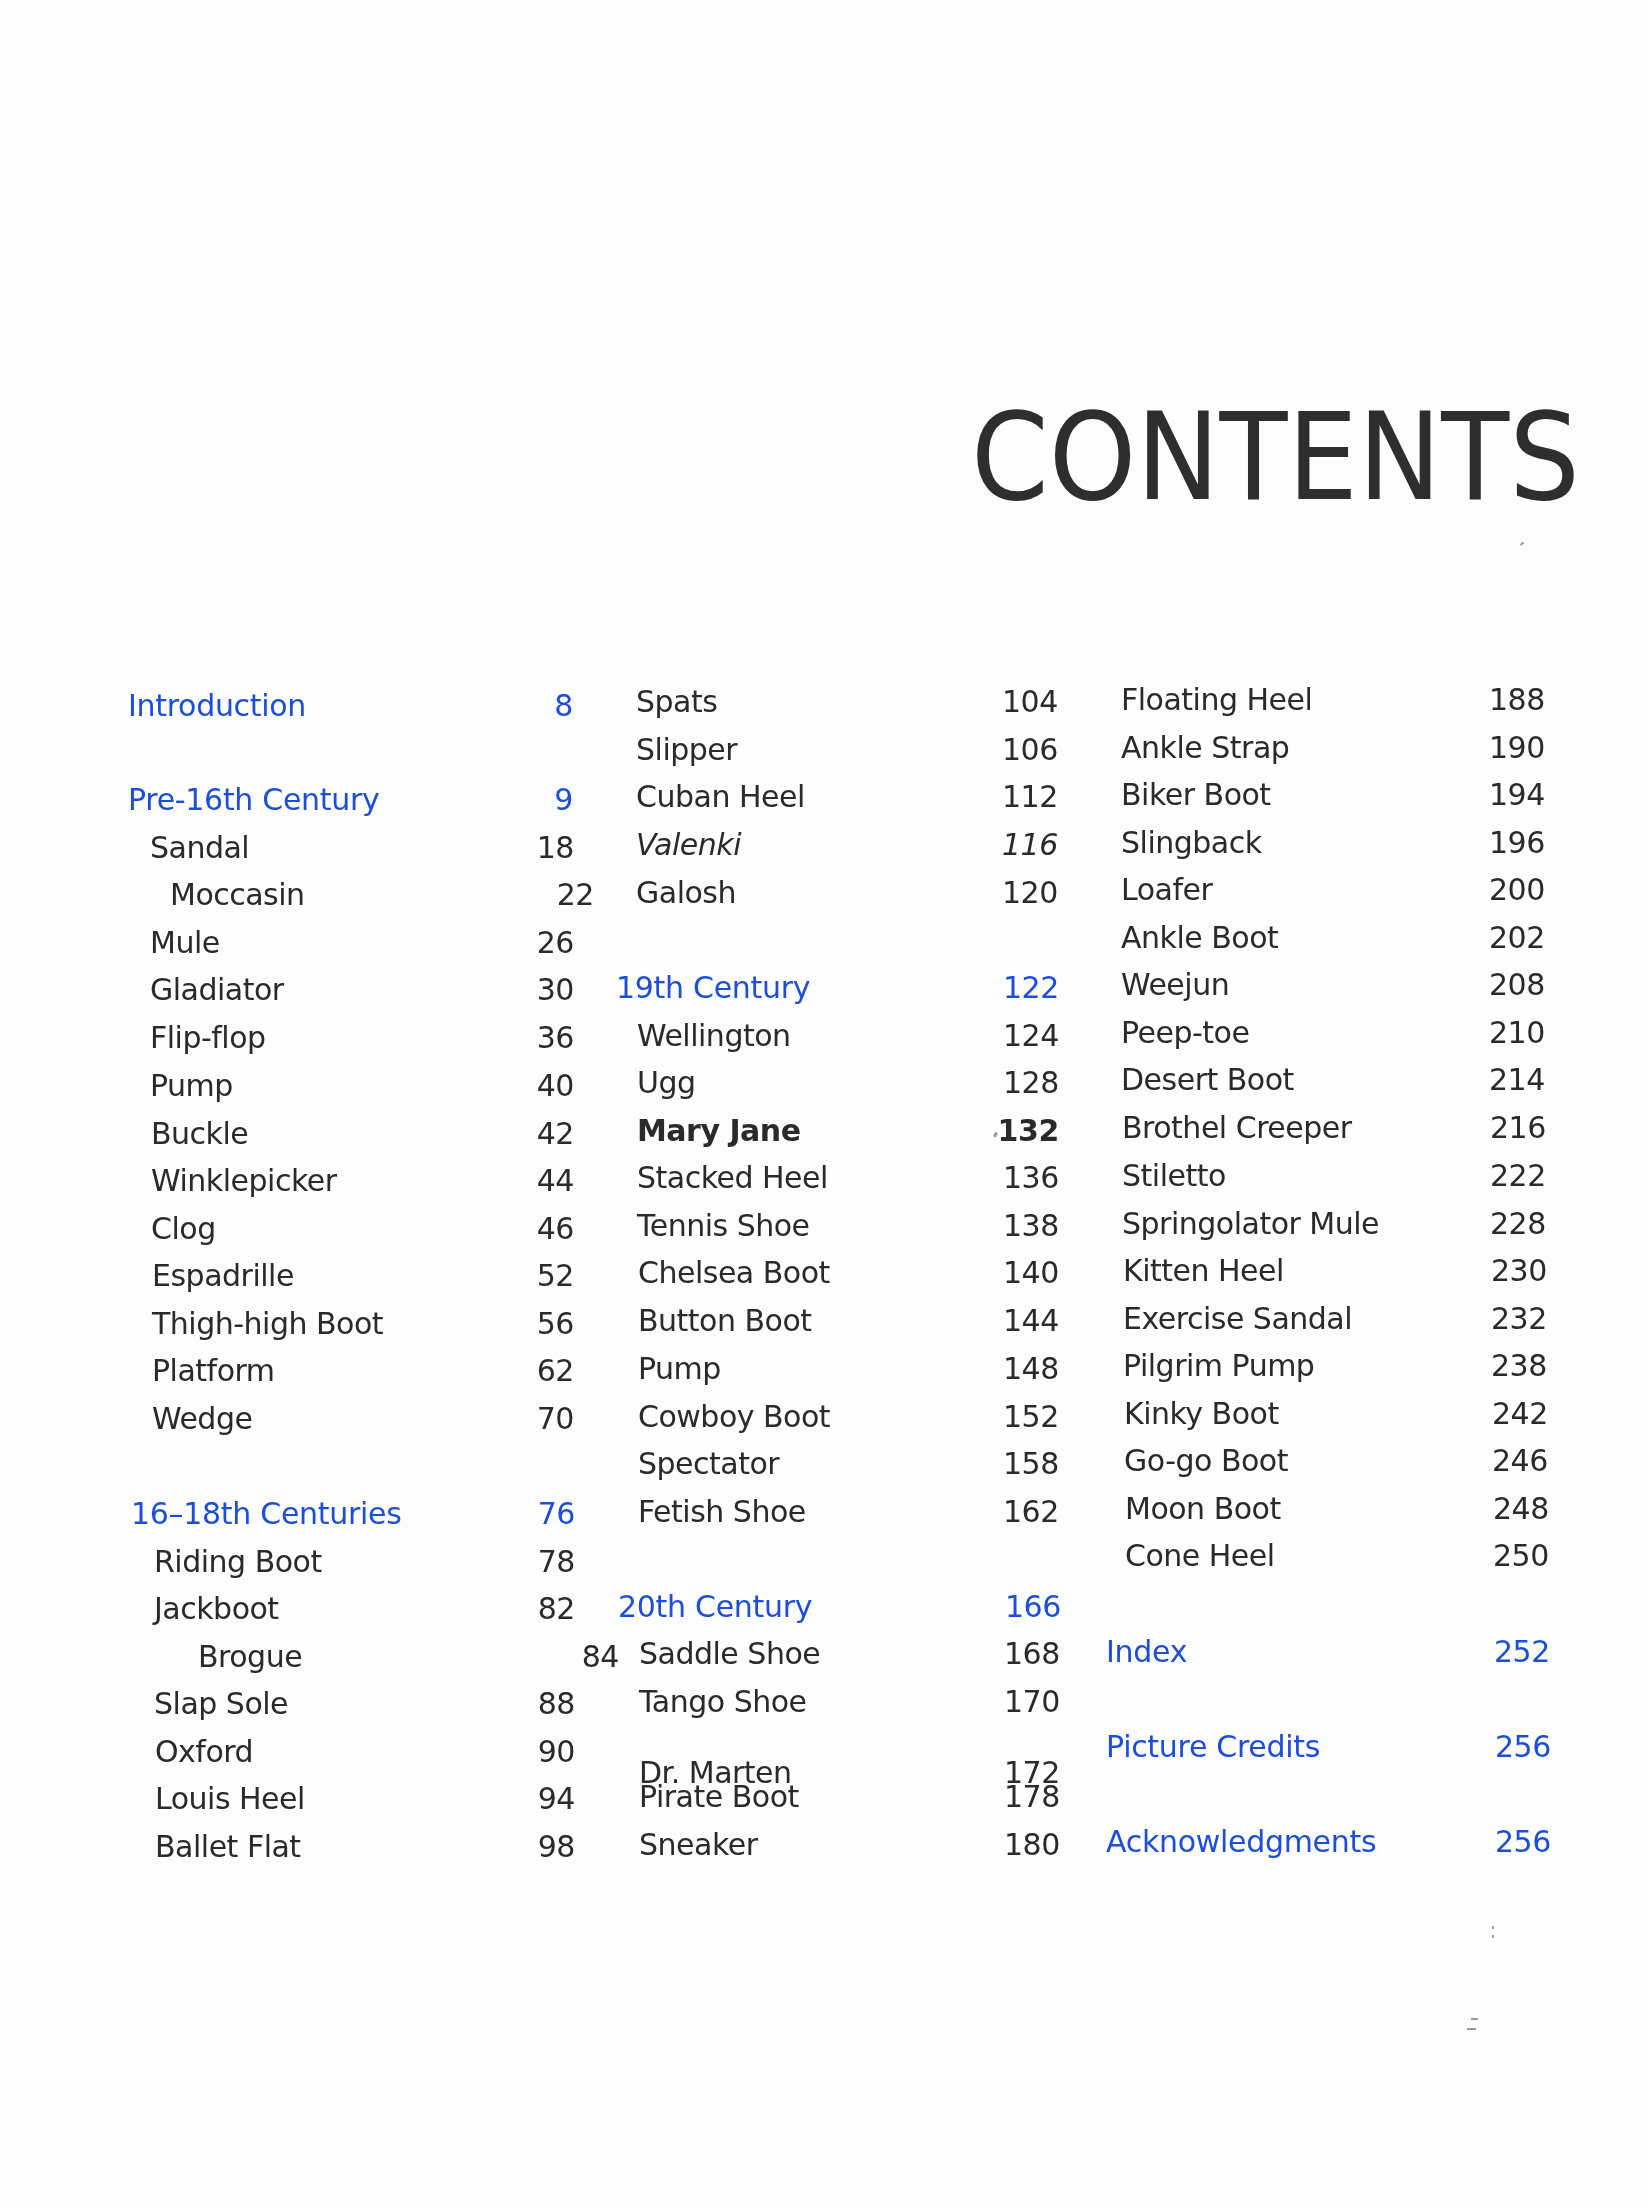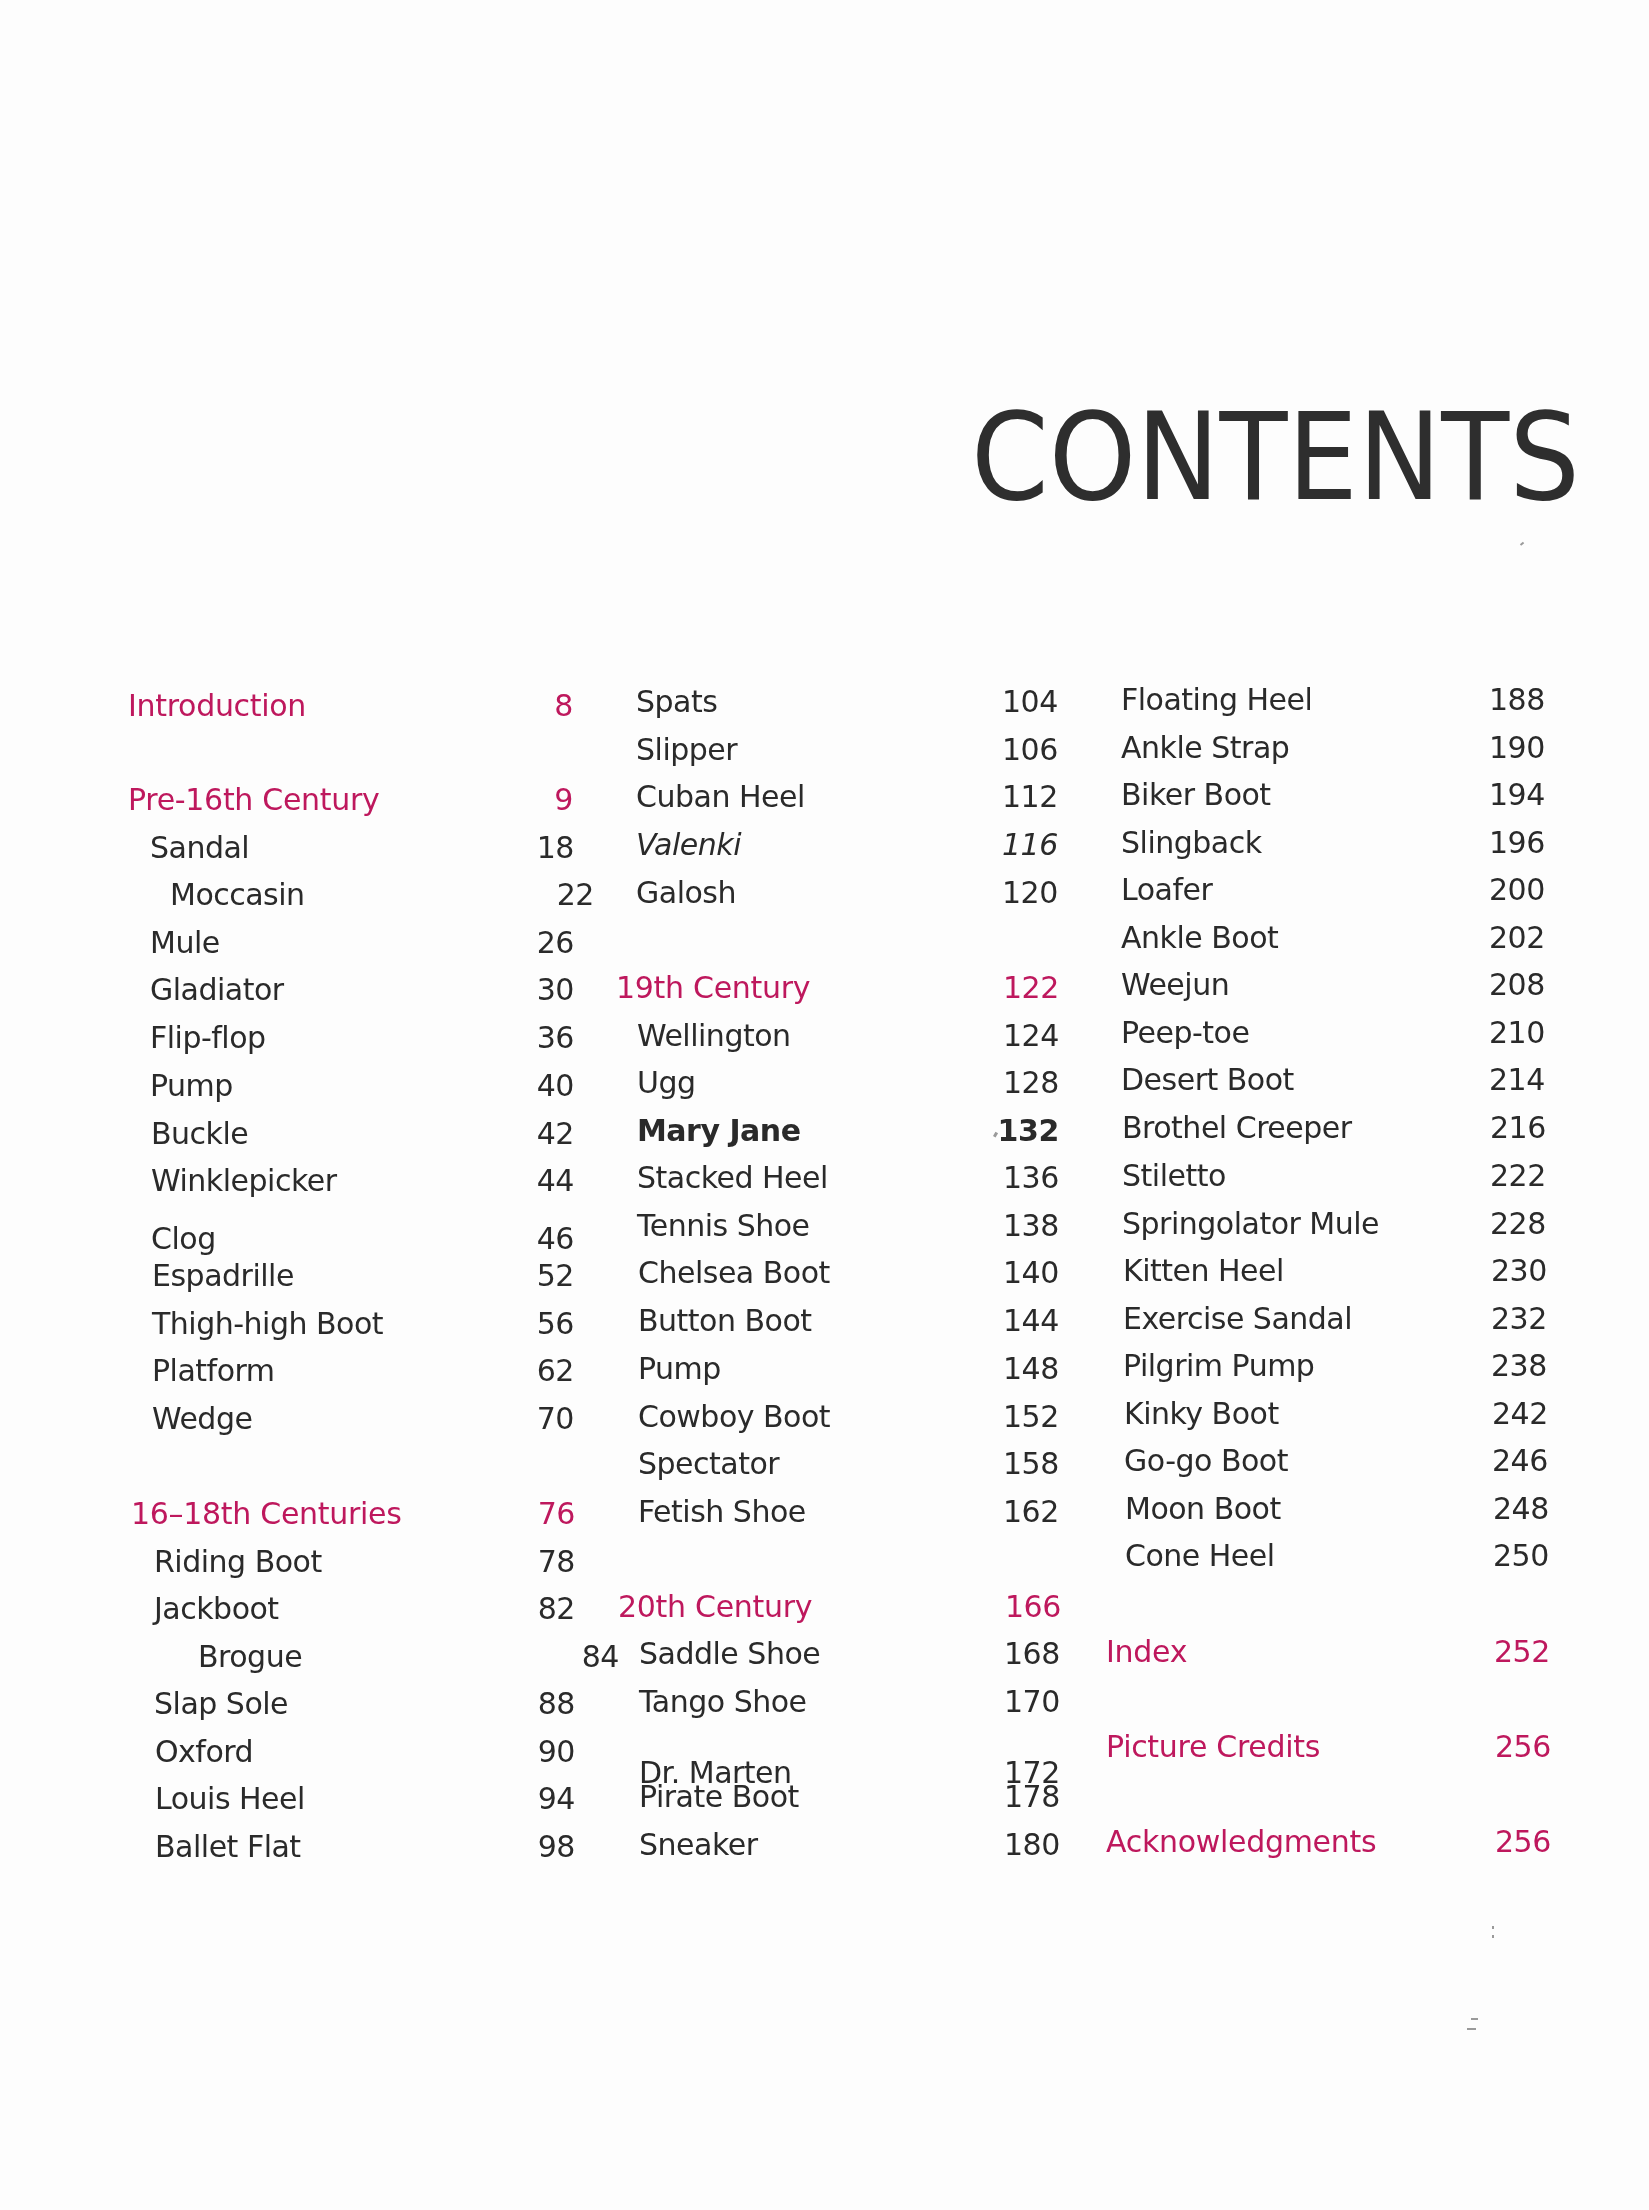--- a/index.html
+++ b/index.html
@@ -15,21 +15,21 @@
     font-size: 121px; font-weight: normal; letter-spacing: 0px;
     color: #2e2e2e; line-height: 1; transform: scaleX(0.92); transform-origin: left top;
   }
   .row {
     position: absolute; height: 40px; line-height: 40px;
     font-size: 30px; white-space: nowrap;
     font-weight: normal; color: #2a2a2a;
   }
   .row .label { position: absolute; left: 0; top: 0; letter-spacing: -0.5px; }
   .row .page { position: absolute; right: 0; top: 0; text-align: right; letter-spacing: -0.4px; }
-  .row.heading { color: #be185d; }
+  .row.heading { color: #1d4ed8; }
   .row.heading .label { letter-spacing: -0.3px; }
   .speck { position: absolute; background: #9a9a9a; }
 </style>
 </head>
 <body>
 
 <div class="title">CONTENTS</div>
 
 <div>
   <div class="row heading" style="left:128px;width:445px;top:686px;">
@@ -66,21 +66,21 @@
       <span class="page">40</span>
     </div>
   <div class="row" style="left:151px;width:423px;top:1114px;">
       <span class="label">Buckle</span>
       <span class="page">42</span>
     </div>
   <div class="row" style="left:151px;width:423px;top:1161px;">
       <span class="label">Winklepicker</span>
       <span class="page">44</span>
     </div>
-  <div class="row" style="left:151px;width:423px;top:1209px;margin-top:10px;">
+  <div class="row" style="left:151px;width:423px;top:1209px;">
       <span class="label">Clog</span>
       <span class="page">46</span>
     </div>
   <div class="row" style="left:152px;width:422px;top:1256px;">
       <span class="label">Espadrille</span>
       <span class="page">52</span>
     </div>
   <div class="row" style="left:152px;width:422px;top:1304px;">
       <span class="label">Thigh-high Boot</span>
       <span class="page">56</span>

